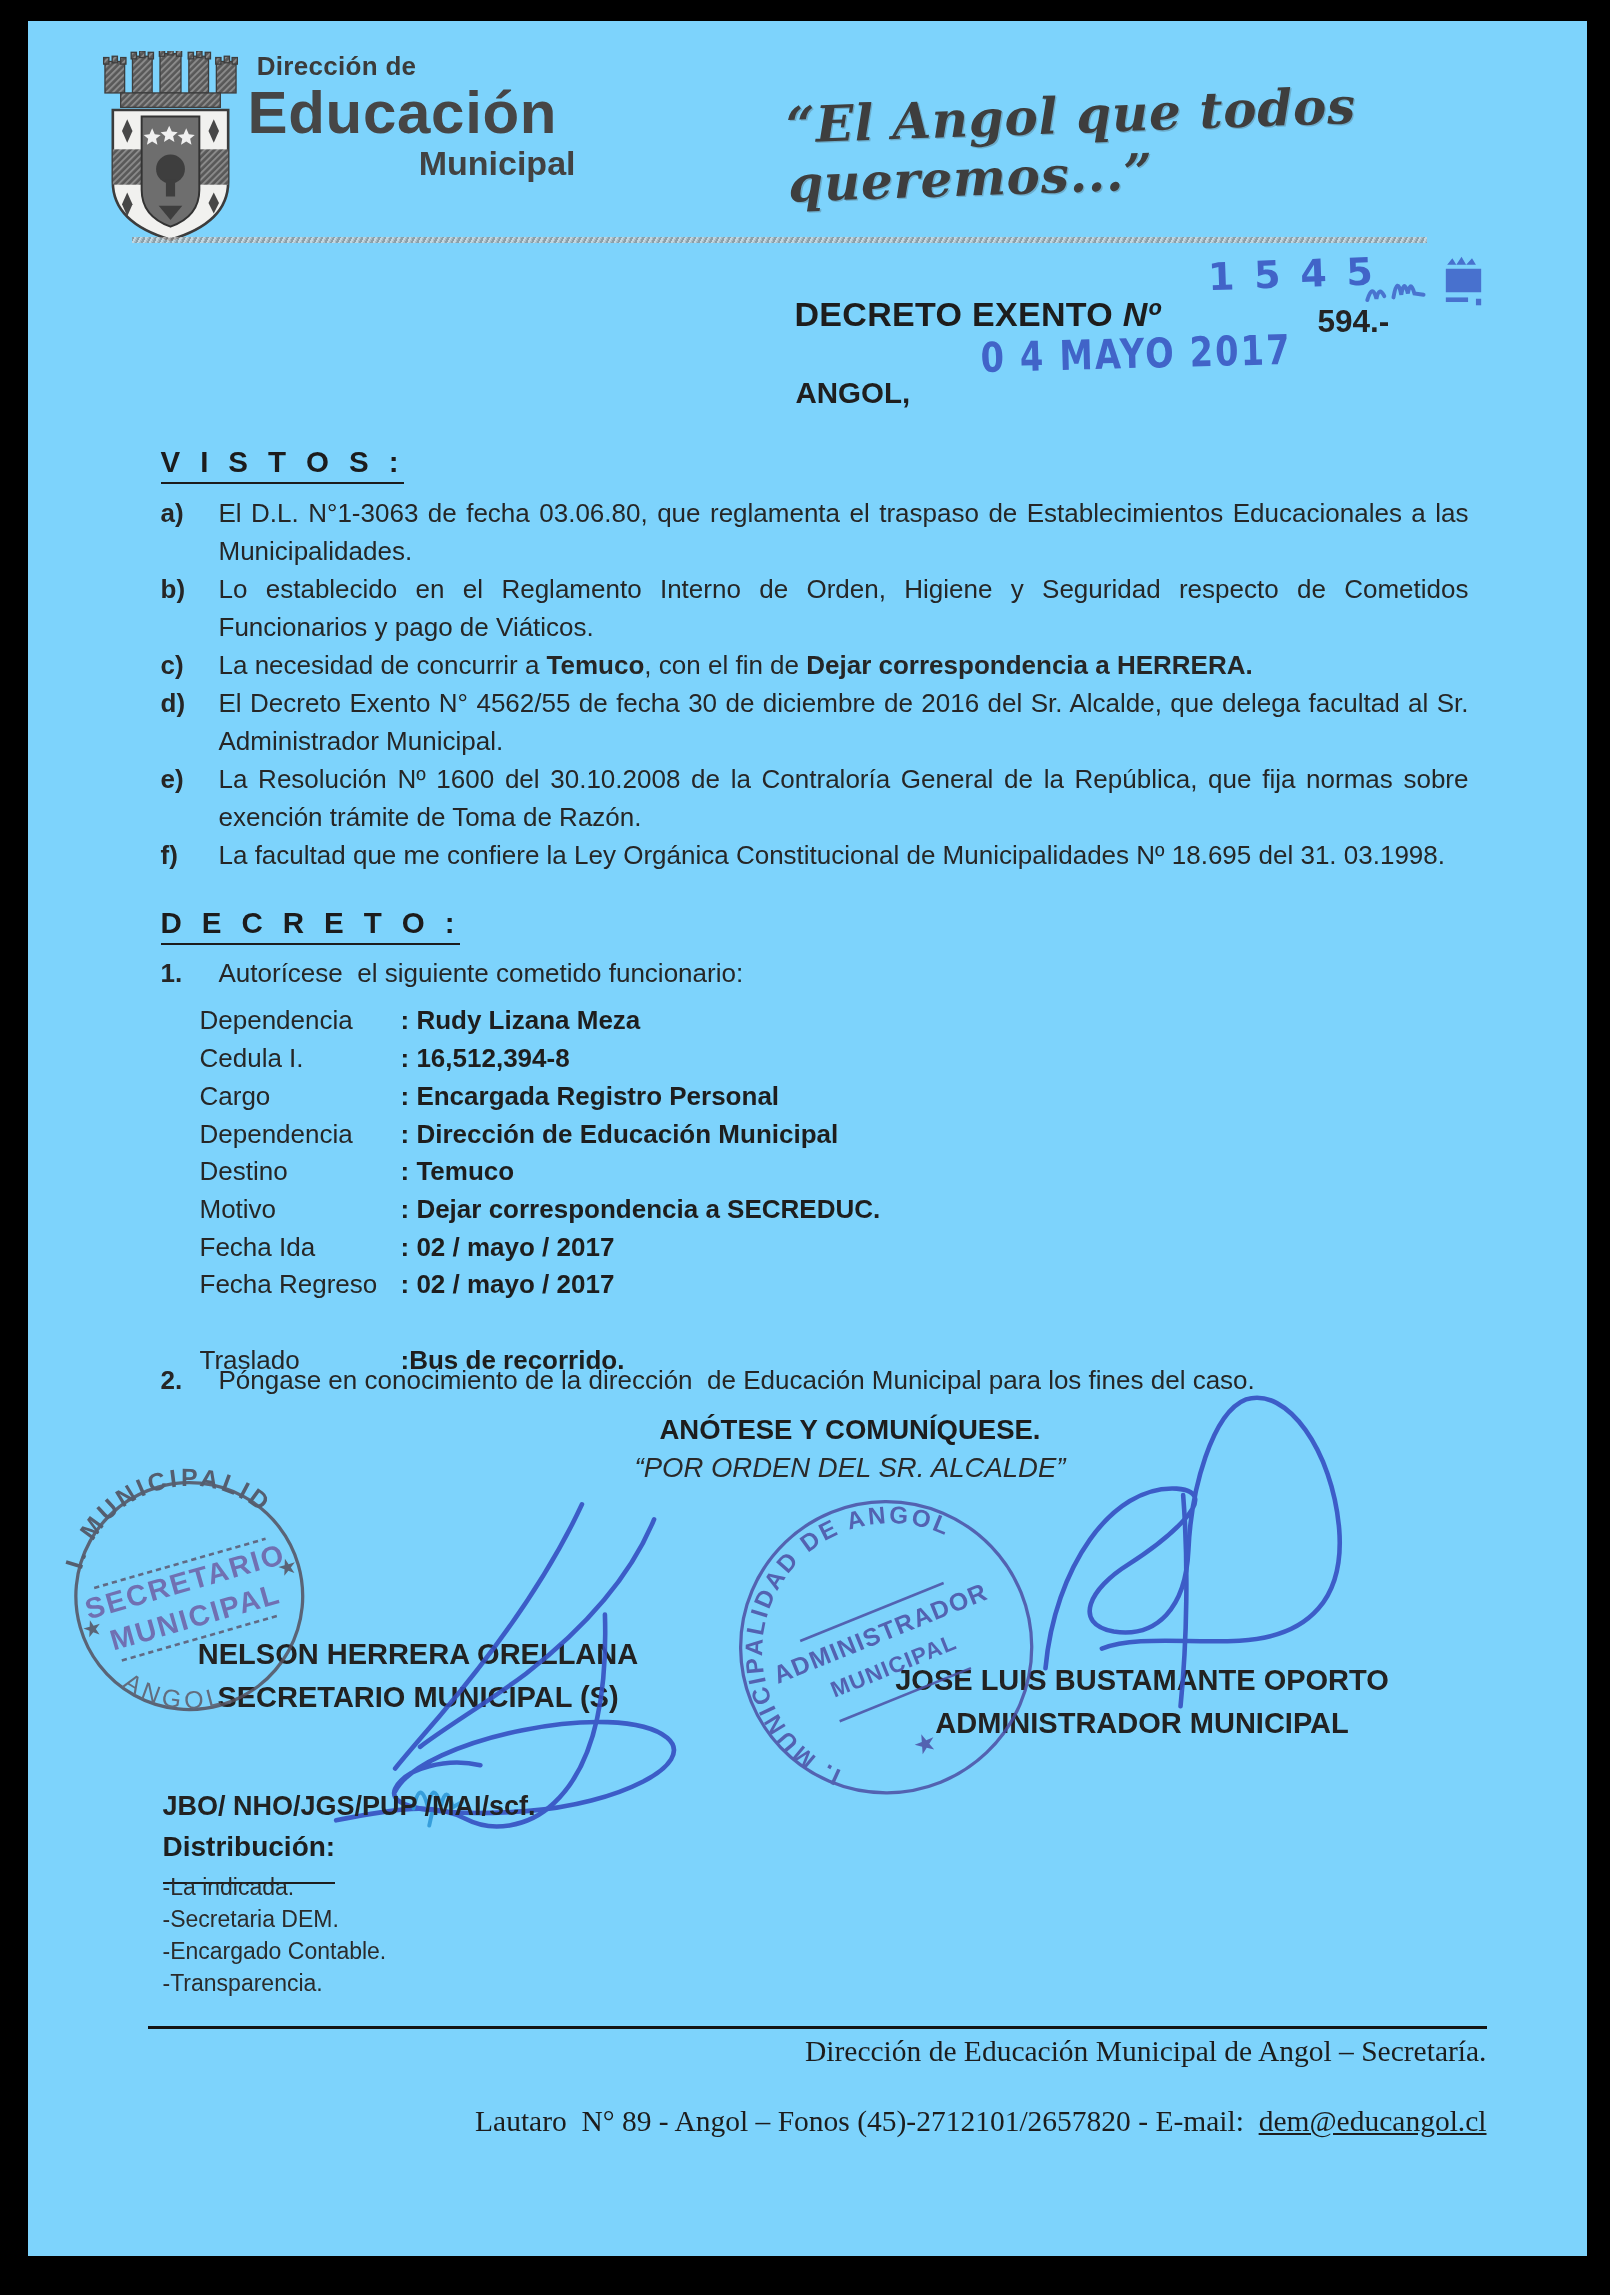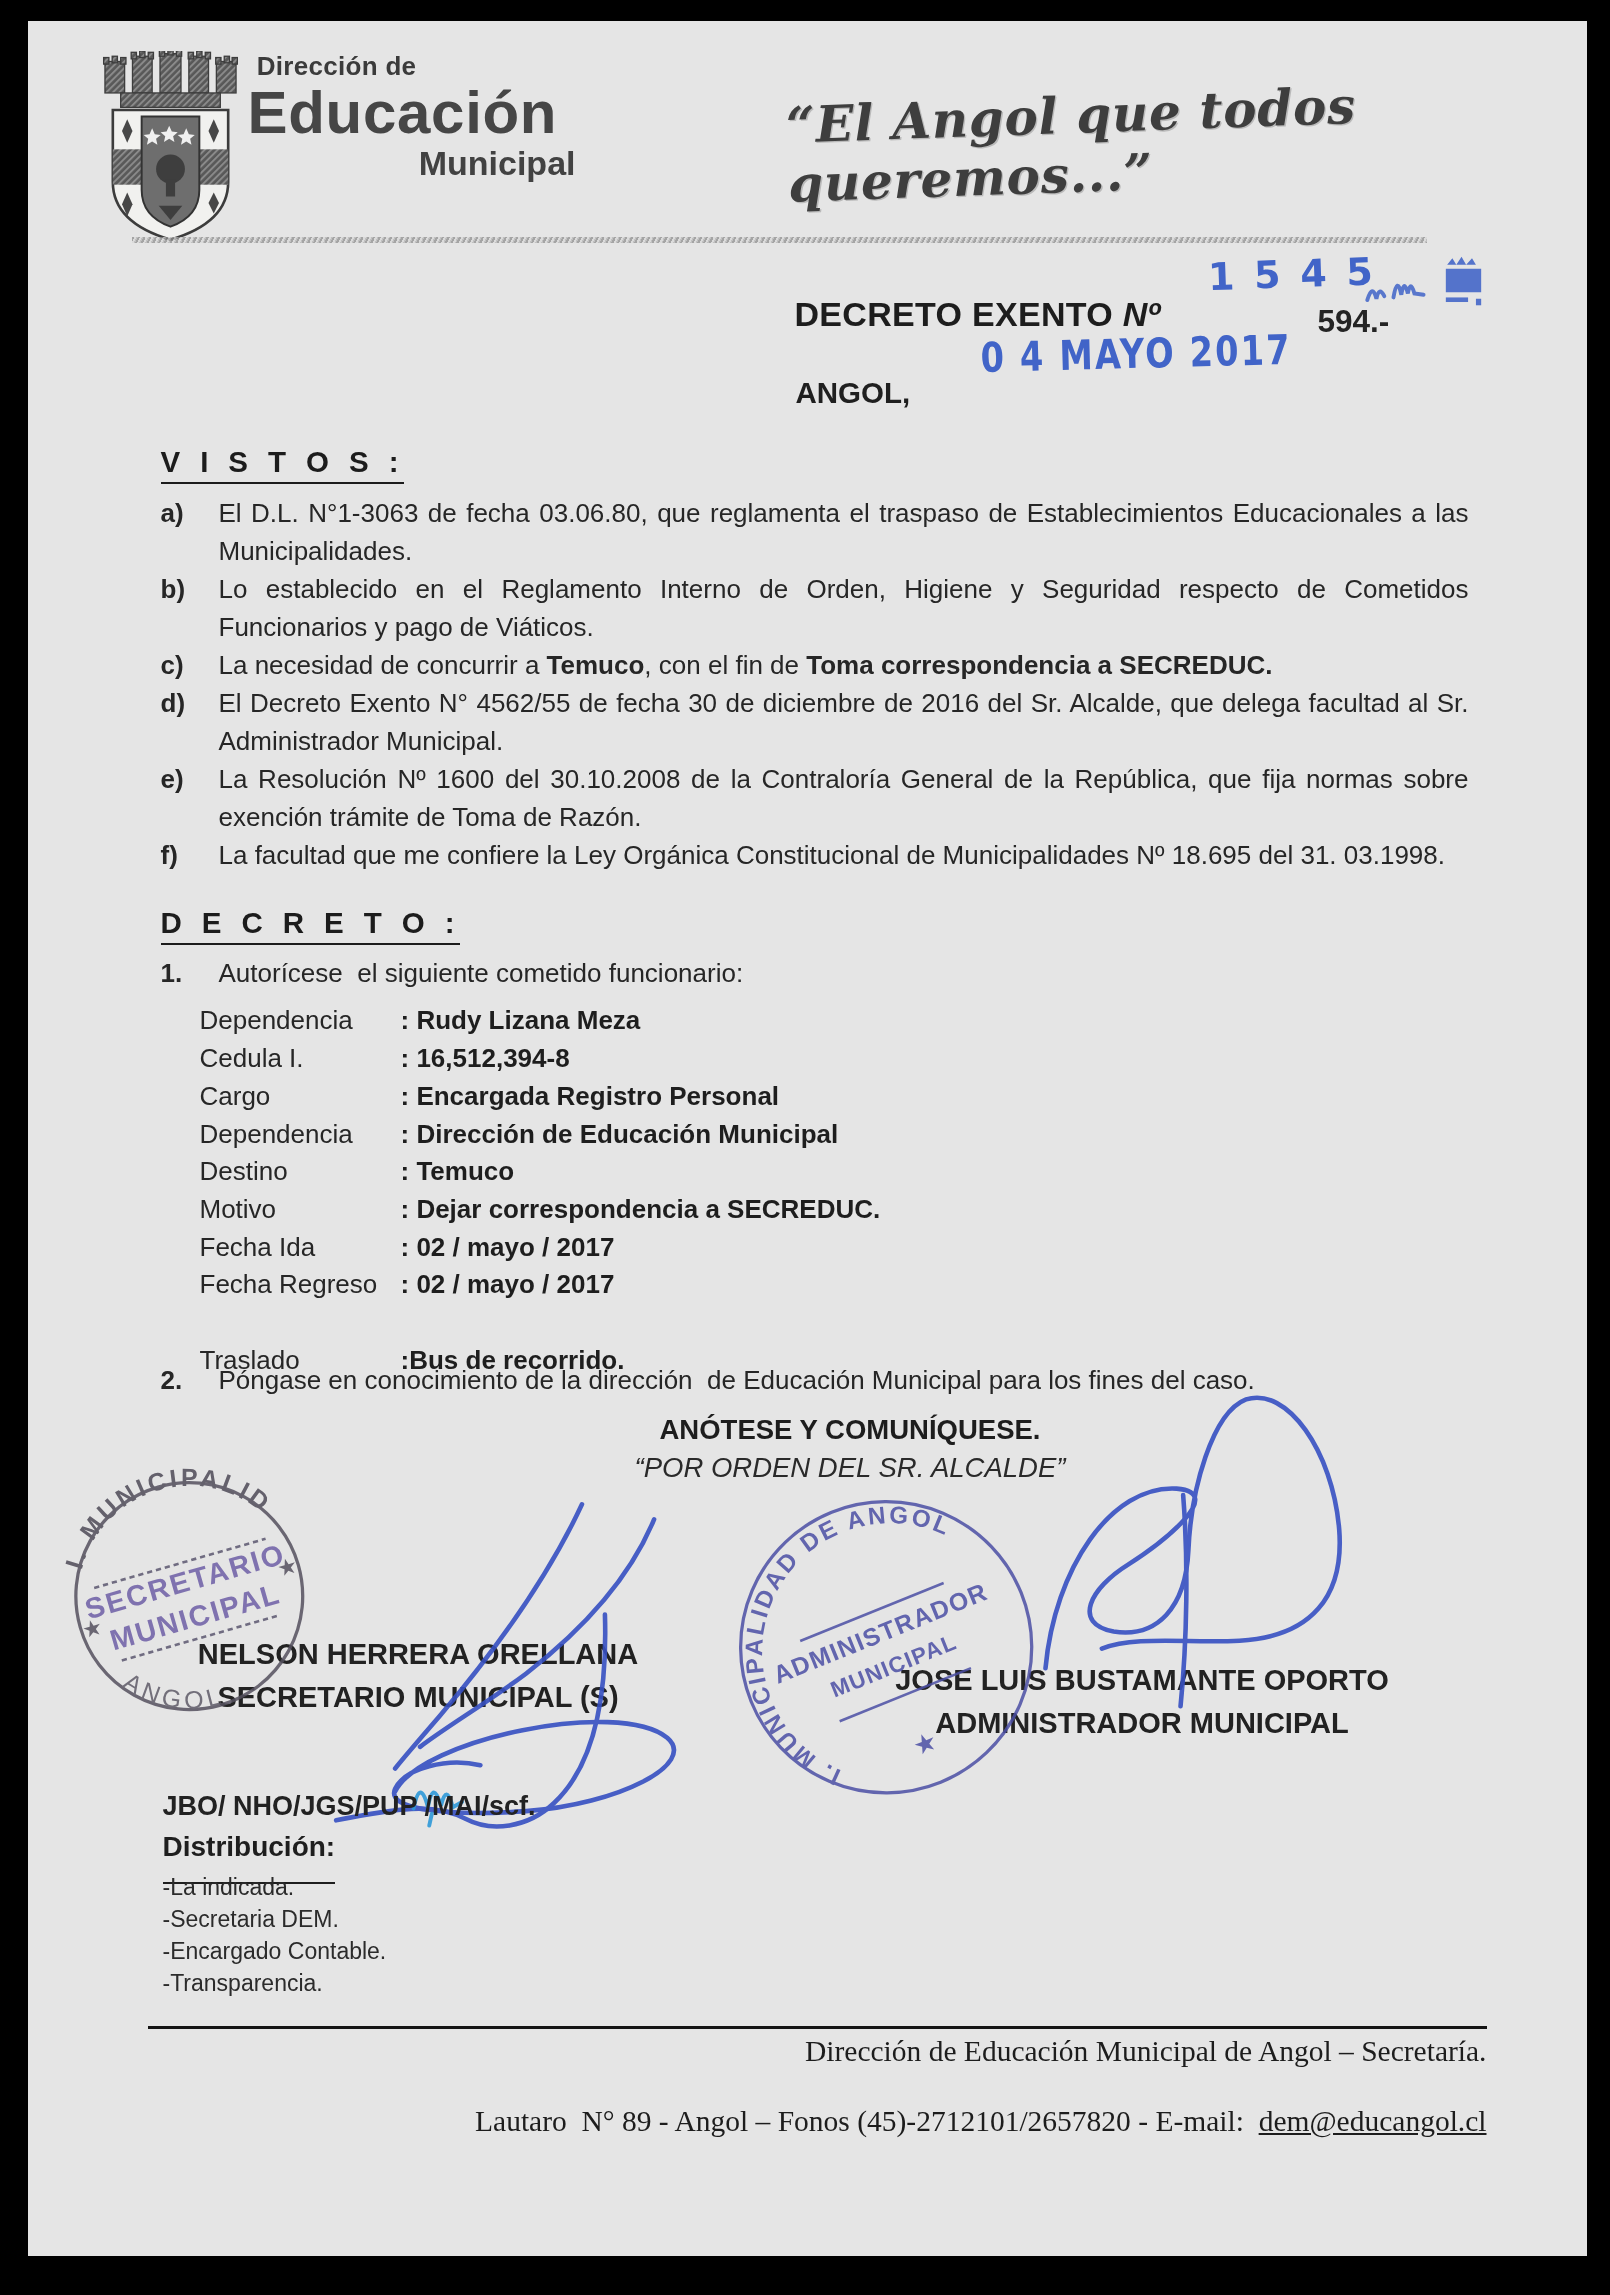--- a/index.html
+++ b/index.html
@@ -1,17 +1,17 @@
 <!DOCTYPE html>
 <html style="font-size:10.5px"><head>
 <meta charset="utf-8">
 <style>
   html,body{margin:0;padding:0;background:#000;}
   body{width:1611px;height:2295px;position:relative;font-family:"Liberation Sans",sans-serif;}
-  .sheet{position:absolute;left:27.5px;top:21px;width:1559px;height:2235px;background:#e5e5e5;overflow:hidden;}
+  .sheet{position:absolute;left:27.5px;top:21px;width:1559px;height:2235px;background:#7dd3fc;overflow:hidden;}
   .abs{position:absolute;}
   .b{font-weight:bold;}
   .pre{white-space:pre-wrap;}
 
   
   .org-name{left:220px;top:30px;color:#3b3b3b;}
   .org-l1{font-size:26px;font-weight:bold;margin-left:9.2px;letter-spacing:0.3px;}
   .org-l2{font-size:60px;font-weight:bold;line-height:1.02;letter-spacing:0.7px;color:#464646;}
   .org-l3{font-size:34px;font-weight:bold;text-align:right;width:328px;margin-top:1.3px;color:#424242;}
   .slogan{left:759px;top:63px;width:675px;font-family:"DejaVu Serif",serif;font-style:italic;font-weight:bold;
@@ -168,21 +168,21 @@
   <div class="abs vlist">
     <div class="vitem">
       <span class="ltr">a)</span>
       <span>El D.L. N°1-3063 de fecha 03.06.80, que reglamenta el traspaso de Establecimientos Educacionales a las Municipalidades.</span>
     </div>
     <div class="vitem">
       <span class="ltr">b)</span>
       <span>Lo establecido en el Reglamento Interno de Orden, Higiene y Seguridad respecto de Cometidos Funcionarios y pago de Viáticos.</span>
     </div>
     <div class="vitem">
-      <span class="ltr">c)</span><span>La necesidad de concurrir a </span><span class="b">Temuco</span><span>, con el fin de </span><span class="b">Toma correspondencia a SECREDUC.</span>
+      <span class="ltr">c)</span><span>La necesidad de concurrir a </span><span class="b">Temuco</span><span>, con el fin de </span><span class="b">Dejar correspondencia a HERRERA.</span>
     </div>
     <div class="vitem">
       <span class="ltr">d)</span>
       <span>El Decreto Exento N° 4562/55 de fecha 30 de diciembre de 2016  del Sr. Alcalde, que delega  facultad al Sr. Administrador Municipal.</span>
     </div>
     <div class="vitem">
       <span class="ltr">e)</span>
       <span>La Resolución Nº 1600 del 30.10.2008 de la Contraloría General de la República, que fija normas sobre exención trámite de Toma de Razón.</span>
     </div>
     <div class="vitem">

